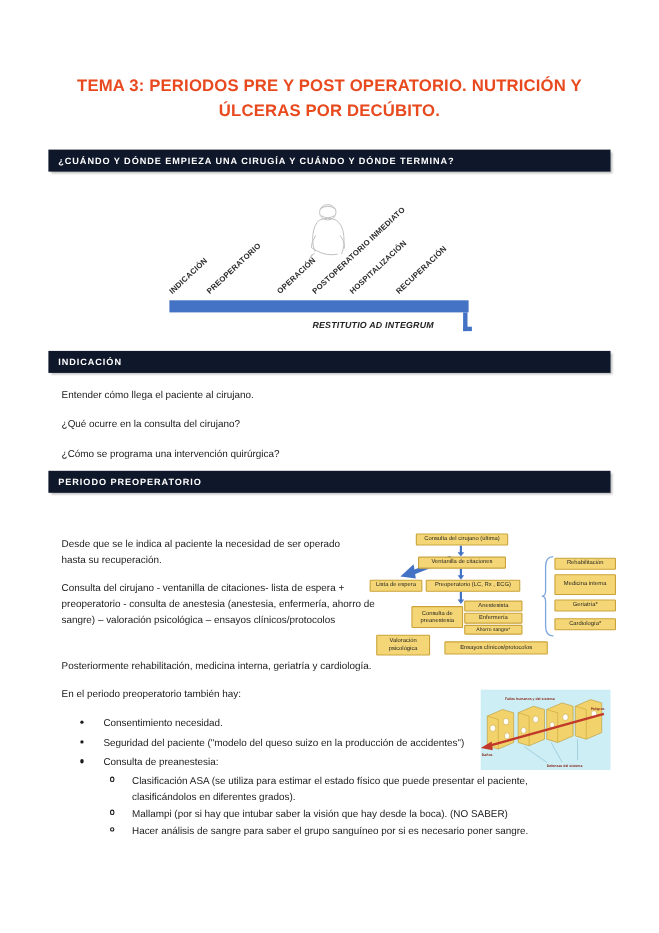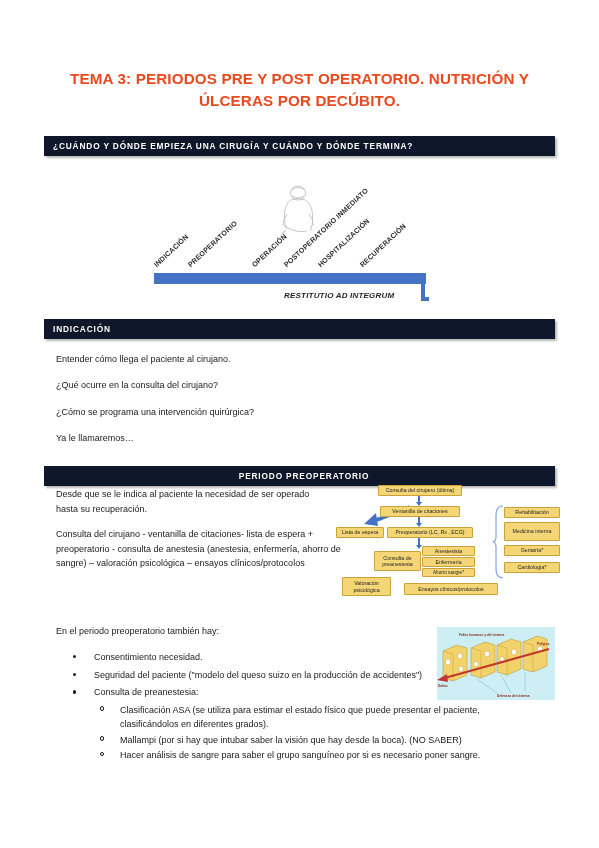--- a/index.html
+++ b/index.html
@@ -52,21 +52,21 @@
     font-size: 8.3px;
     font-weight: bold;
     letter-spacing: 0.85px;
     display: flex;
     align-items: center;
     padding-left: 9px;
     box-sizing: border-box;
   }
   #sec-head-pregunta { top: 136px; }
   #sec-head-indicacion { top: 319px; }
-  #sec-head-preoperatorio { top: 466px; justify-content: center; }
+  #sec-head-preoperatorio { top: 428px; }
 
   
   .para {
     position: absolute;
     font-size: 9px;
     line-height: 1.62;
     color: #1a1a1a;
   }
 
   
@@ -297,20 +297,21 @@
   <div class="para" id="ind-p1">¿Qué ocurre en la consulta del cirujano?</div>
   <div class="para" id="ind-p2">¿Cómo se programa una intervención quirúrgica?</div>
   <div class="para" id="ind-p3">Ya le llamaremos…</div>
 
   <div class="sec-head" id="sec-head-preoperatorio">
     <span>PERIODO PREOPERATORIO</span>
   </div>
 
   <div class="para" id="pre-p1">Consulta del cirujano - ventanilla de citaciones- lista de espera + preoperatorio - consulta de anestesia (anestesia, enfermería, ahorro de sangre) – valoración psicológica – ensayos clínicos/protocolos</div>
   <div class="para" id="pre-p0">Desde que se le indica al paciente la necesidad de ser operado hasta su recuperación.</div>
+  <div class="para" id="pre-p2">Posteriormente rehabilitación, medicina interna, geriatría y cardiología.</div>
   <div class="para" id="pre-p3">En el periodo preoperatorio también hay:</div>
 
   <div id="flowchart-figure">
 
     <div class="fc-arrow" style="left:84px; top:13px; width:2px; height:7px;"></div>
     <div class="fc-arrow-head" style="left:82px; top:19px;"></div>
 
     <div class="fc-arrow" style="left:84px; top:34px; width:2px; height:7px;"></div>
     <div class="fc-arrow-head" style="left:82px; top:40px;"></div>
 

